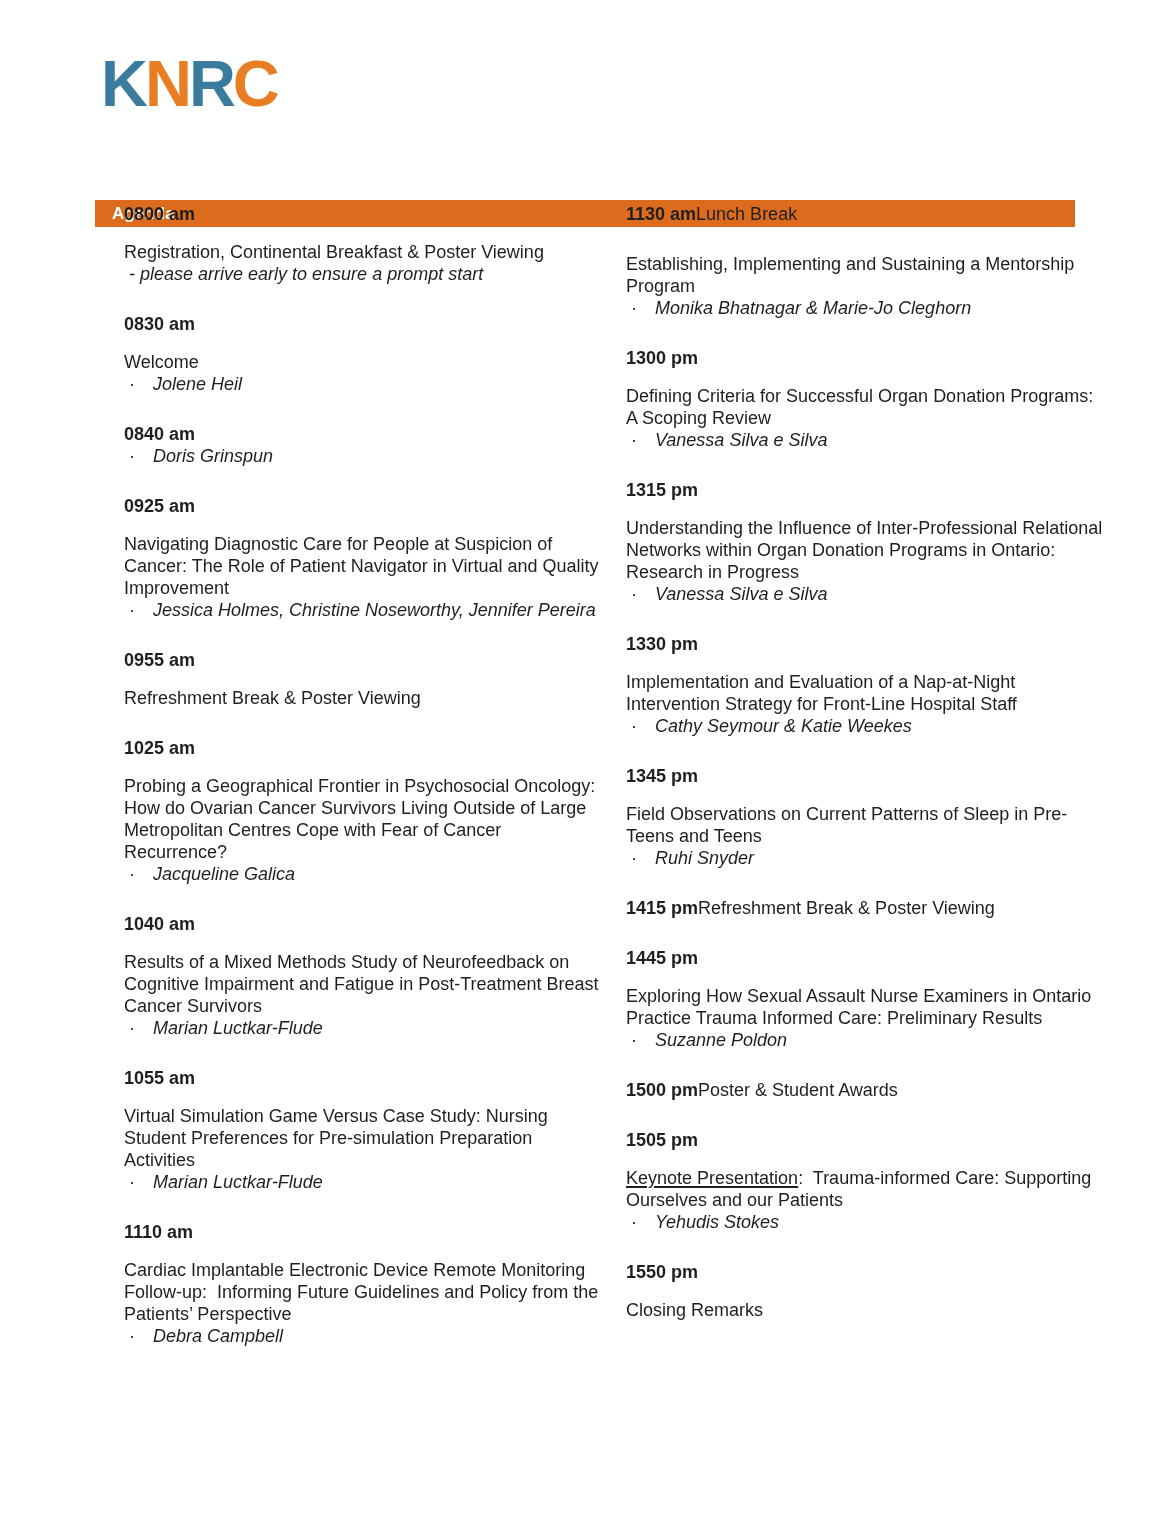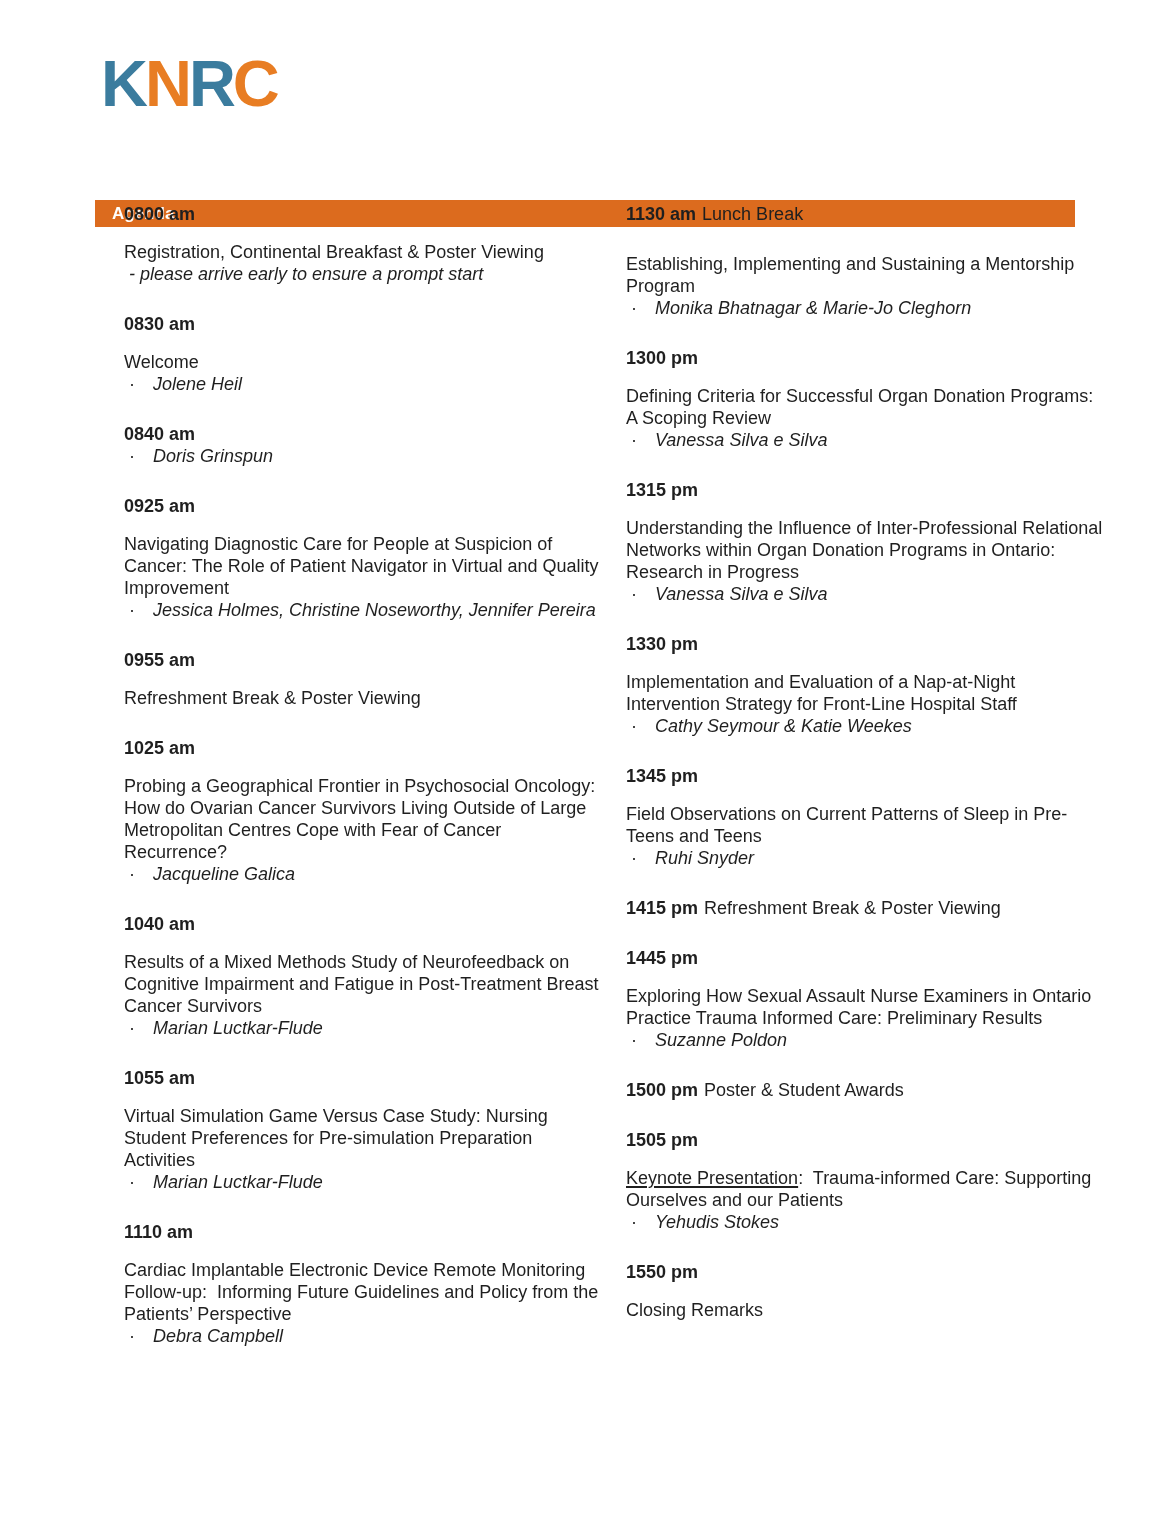--- a/index.html
+++ b/index.html
@@ -54,21 +54,21 @@
     box-sizing: border-box;
   }
   .col-left  { width: 482px; margin-right: 20px; }
   .col-right { width: 487px; }
   .item {
     font-size: 18px;
     line-height: 22px;
     margin-bottom: 28px;
   }
   .time { font-weight: bold; }
-  .inline-title { margin-left: 6px; }
+  .inline-title { }
   .title { white-space: pre-wrap; margin-top: 16px; }
   .keynote {
     text-decoration: underline;
     text-decoration-thickness: 1.5px;
     text-underline-offset: 2px;
   }
   .note {
     white-space: pre-wrap;
     font-style: italic;
   }

